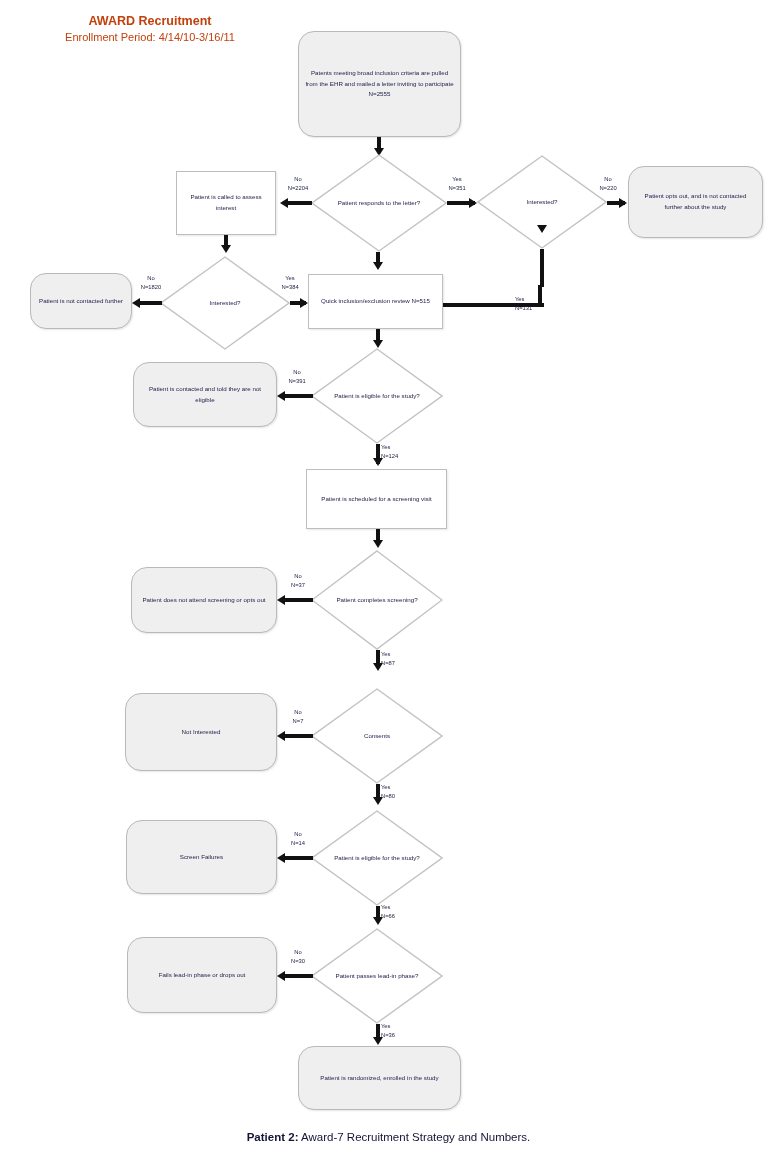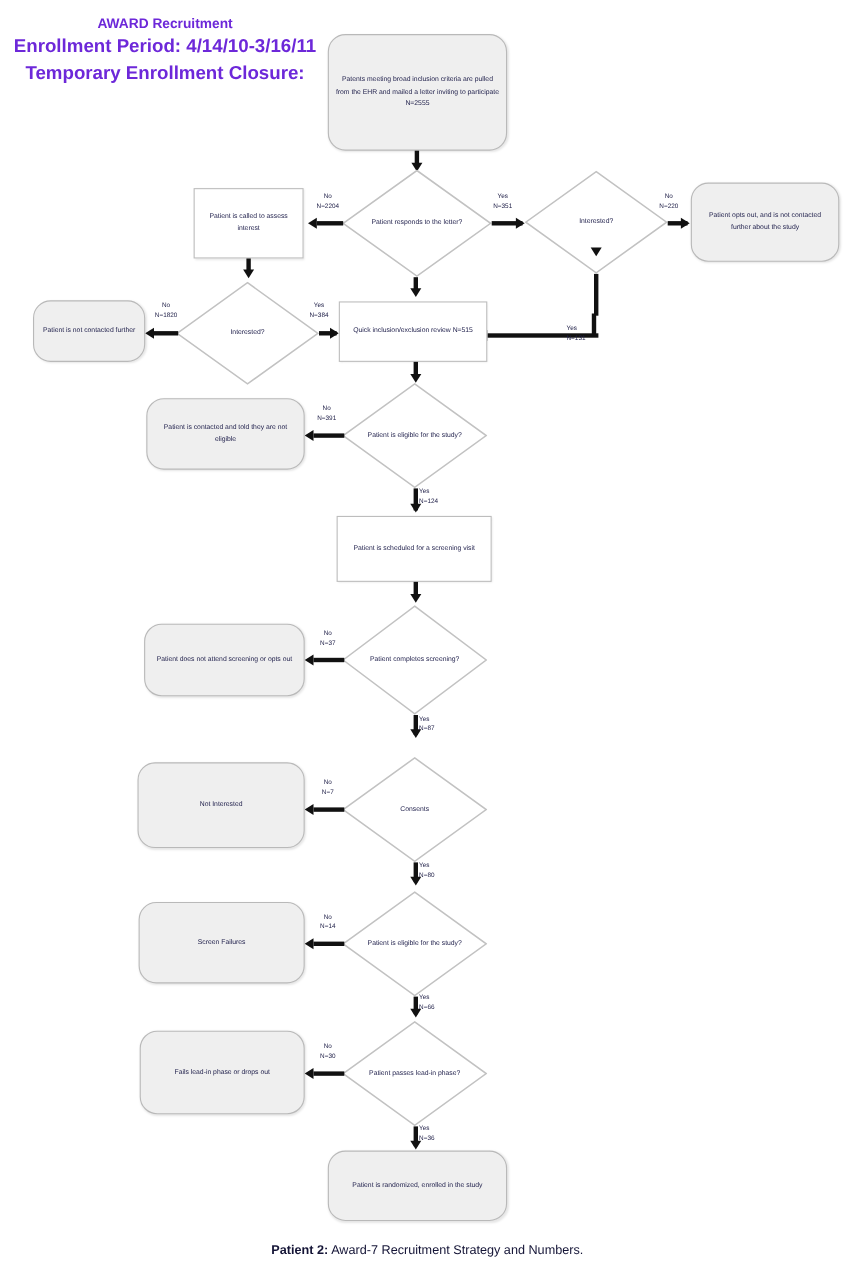--- a/index.html
+++ b/index.html
@@ -12,25 +12,25 @@
     overflow:hidden;
   }
   #stage{position:absolute;left:0;top:0;width:777px;height:1161px;}
 
   
   .title-block{
     position:absolute;
     left:10px;top:12px;width:280px;
     text-align:center;
     line-height:1.45;
-    color:#6d28d9;
+    color:#c2410c;
   }
   .title-block .l{display:block;white-space:nowrap;}
   .title-block .b{font-weight:bold;font-size:12.5px;}
-  .title-block .n{font-weight:bold;font-size:17px;}
+  .title-block .n{font-weight:normal;font-size:11px;}
 
   
   .node{
     position:absolute;
     box-sizing:border-box;
     display:flex;align-items:center;justify-content:center;
     text-align:center;
     font-size:6.2px;
     line-height:1.75;
     color:#23234e;
@@ -87,21 +87,20 @@
   .caption b{font-weight:bold;}
 </style>
 </head>
 <body>
 
 <div id="stage">
 
   <div class="title-block">
     <span class="l b">AWARD Recruitment</span>
     <span class="l n">Enrollment Period: 4/14/10-3/16/11</span>
-    <span class="l n">Temporary Enrollment Closure:</span>
   </div>
 
   <div class="node rounded" style="left:298px;top:31px;width:163px;height:106px;">
     <span>Patents meeting broad inclusion criteria are pulled from the EHR and mailed a letter inviting to participate N=2555</span>
   </div>
 
   <div class="conn v" style="left:377px;top:137px;height:14px;"></div>
   <div class="arrow down" style="left:374px;top:148px;"></div>
 
   <div class="node diamond" style="left:311px;top:154px;width:136px;height:98px;">

